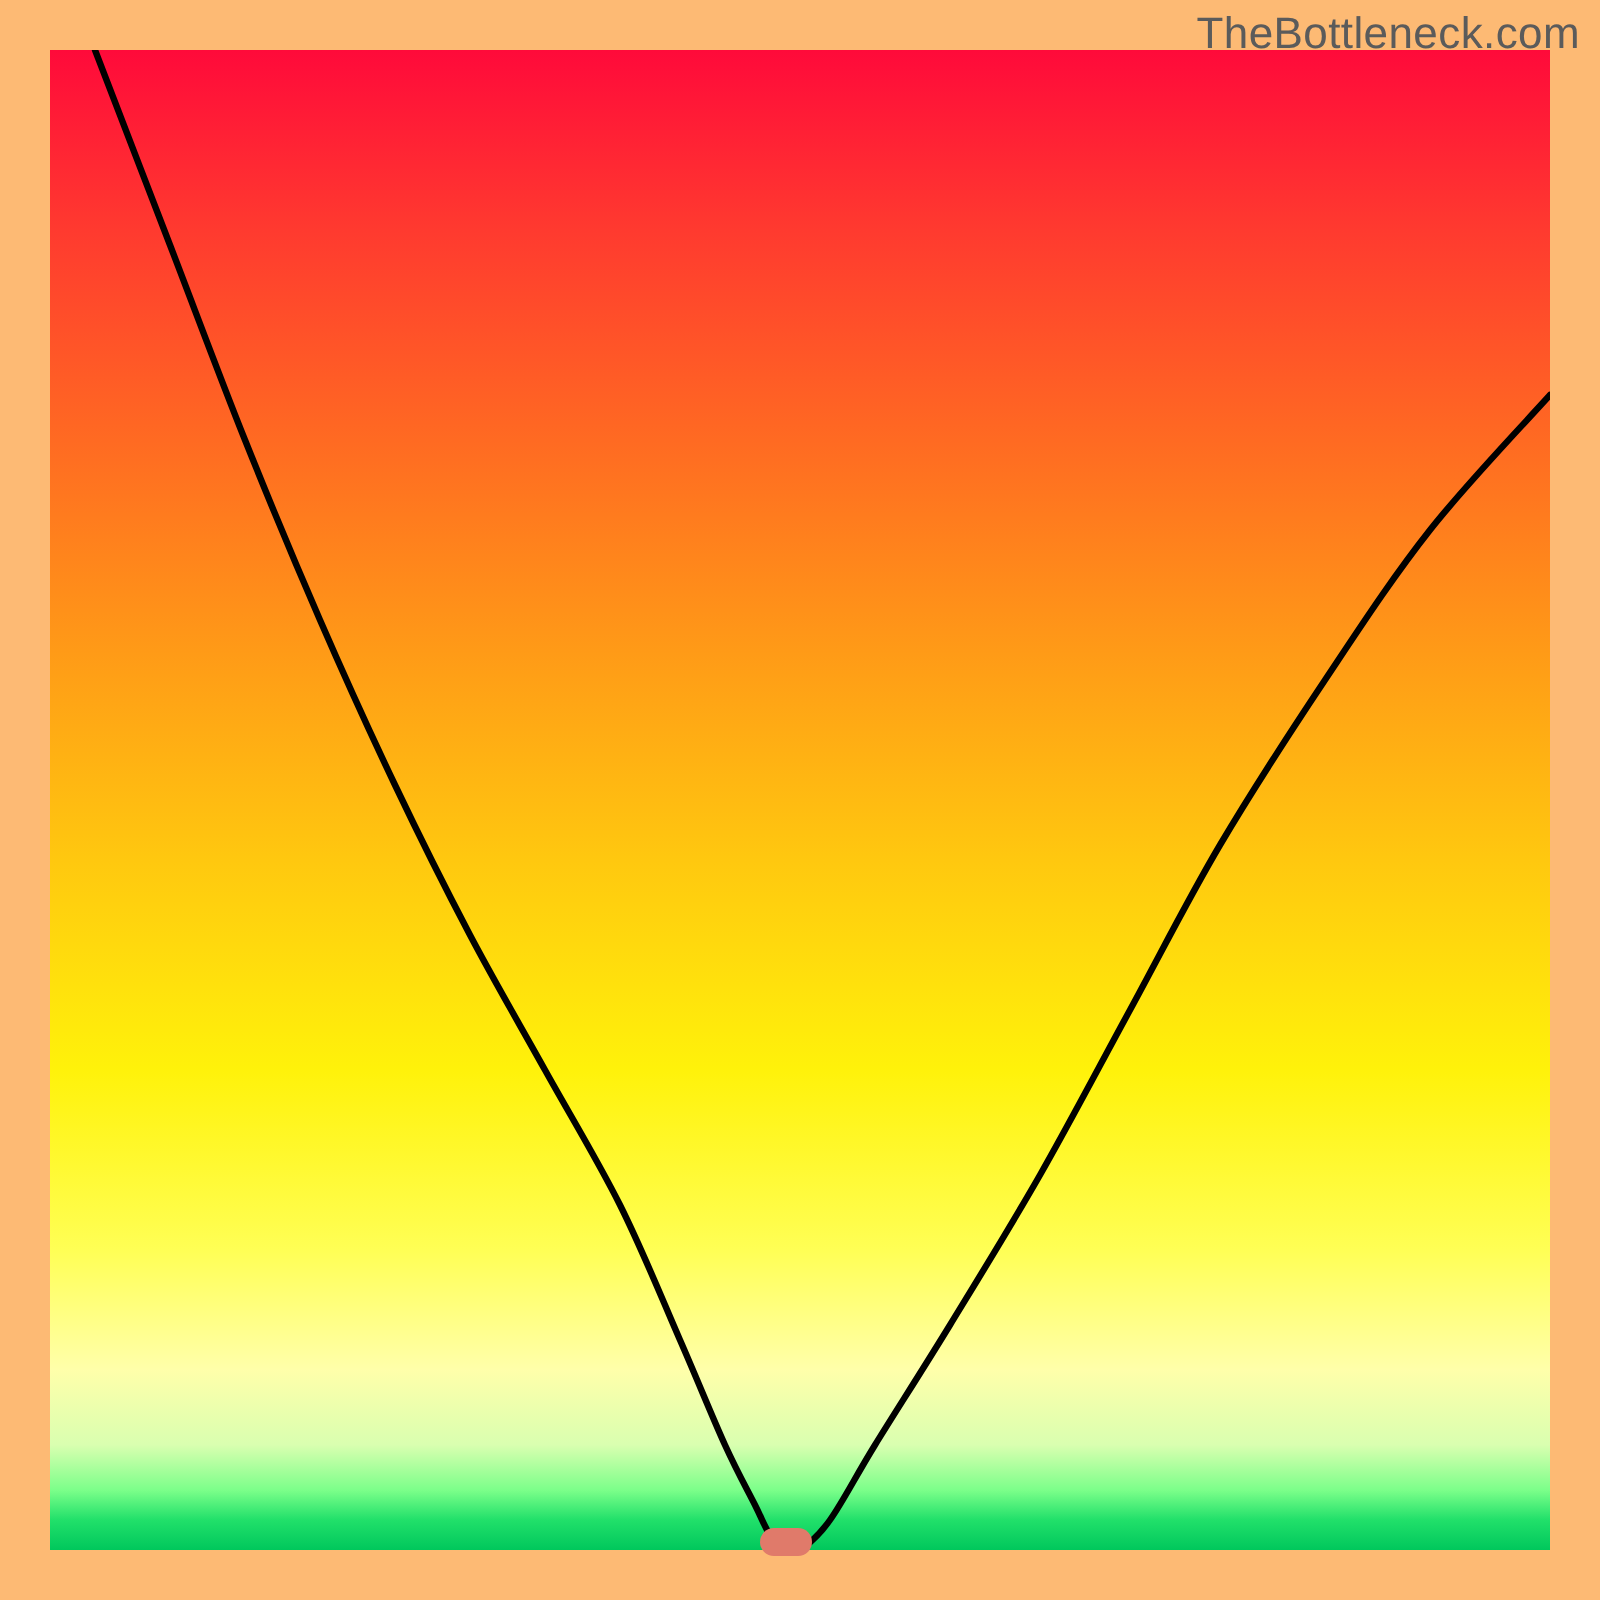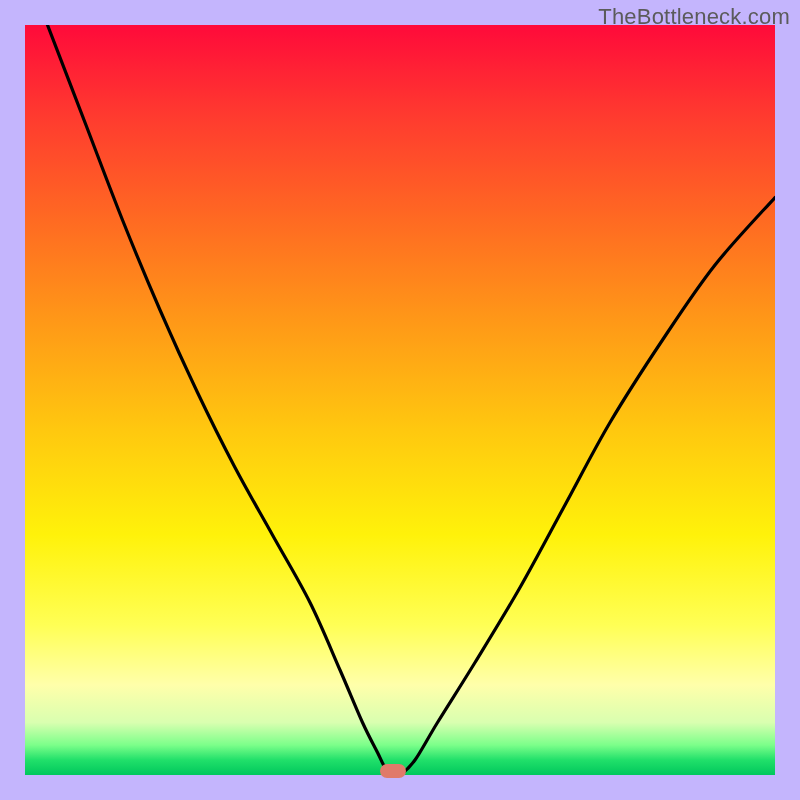--- a/index.html
+++ b/index.html
@@ -8,21 +8,21 @@
     width: 800px;
     height: 800px;
     overflow: hidden;
     background: #000;
     font-family: Arial, Helvetica, sans-serif;
   }
   .frame {
     position: relative;
     width: 800px;
     height: 800px;
-    background: #c4b5fd;
+    background: #fdba74;
   }
   .plot {
     position: absolute;
     left: 25px;
     top: 25px;
     width: 750px;
     height: 750px;
     background: linear-gradient(to bottom,
       #ff0a3a 0%,
       #ff3a2f 12%,

